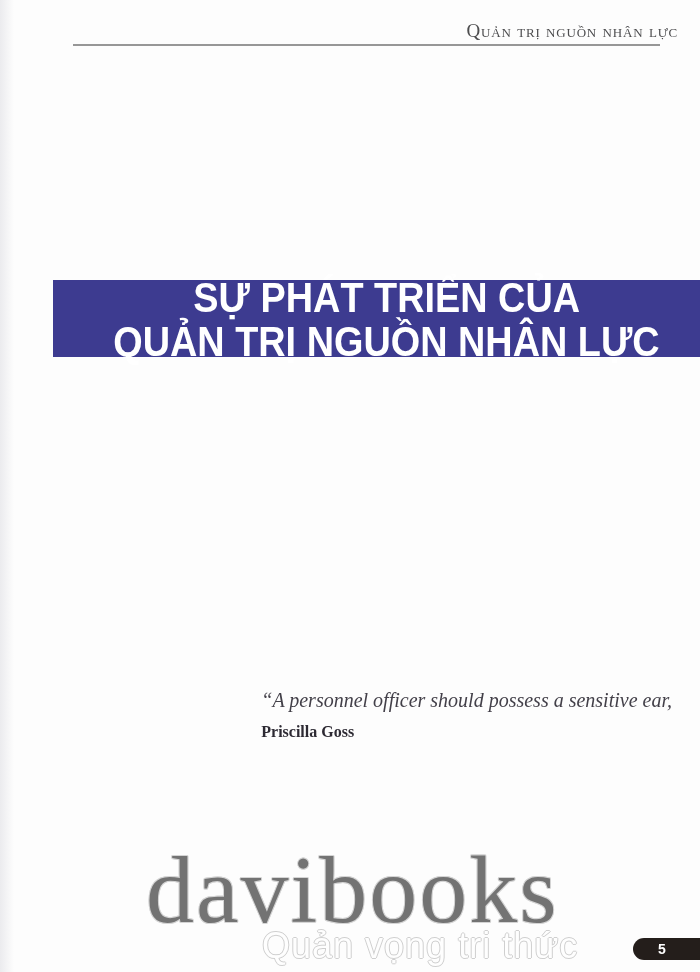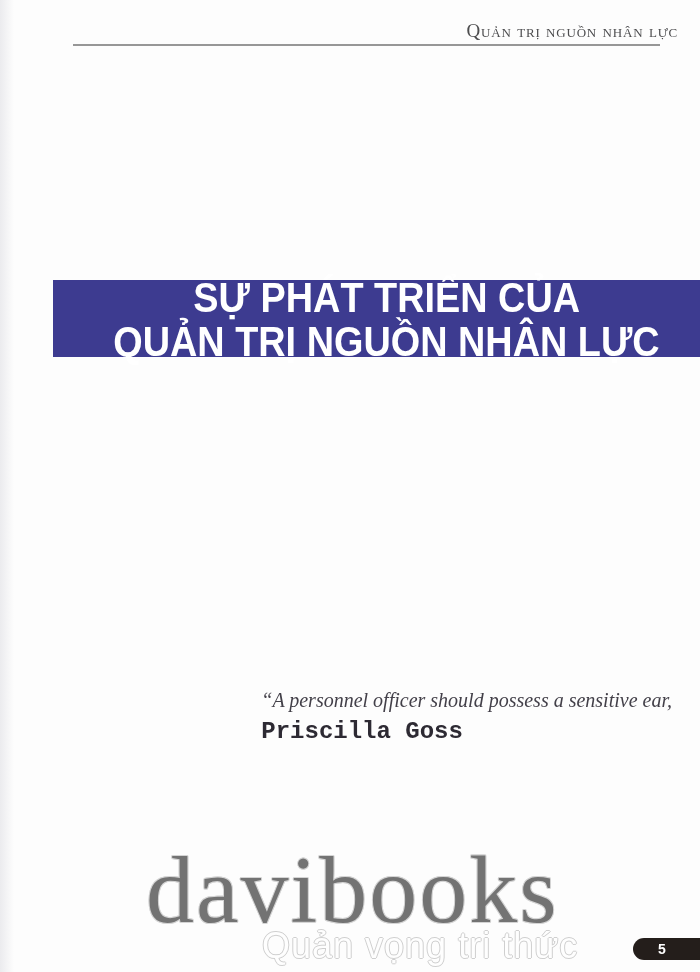--- a/index.html
+++ b/index.html
@@ -88,23 +88,23 @@
   }
   .epigraph-line {
     font-family: "Liberation Serif", serif;
     font-style: italic;
     font-size: 20px;
     line-height: 26px;
     color: #434049;
     white-space: nowrap;
   }
   .epigraph-author {
-    font-family: Liberation Mono, monospace;
+    font-family: Liberation Serif, serif;
     font-weight: bold;
-    font-size: 24px;
+    font-size: 16px;
     line-height: 26px;
     margin-top: 6px;
     color: #2d2a33;
   }
   .wm-logo {
     position: absolute;
     left: 146px;
     top: 842px;
     font-family: Liberation Serif, serif;
     font-size: 96px;

